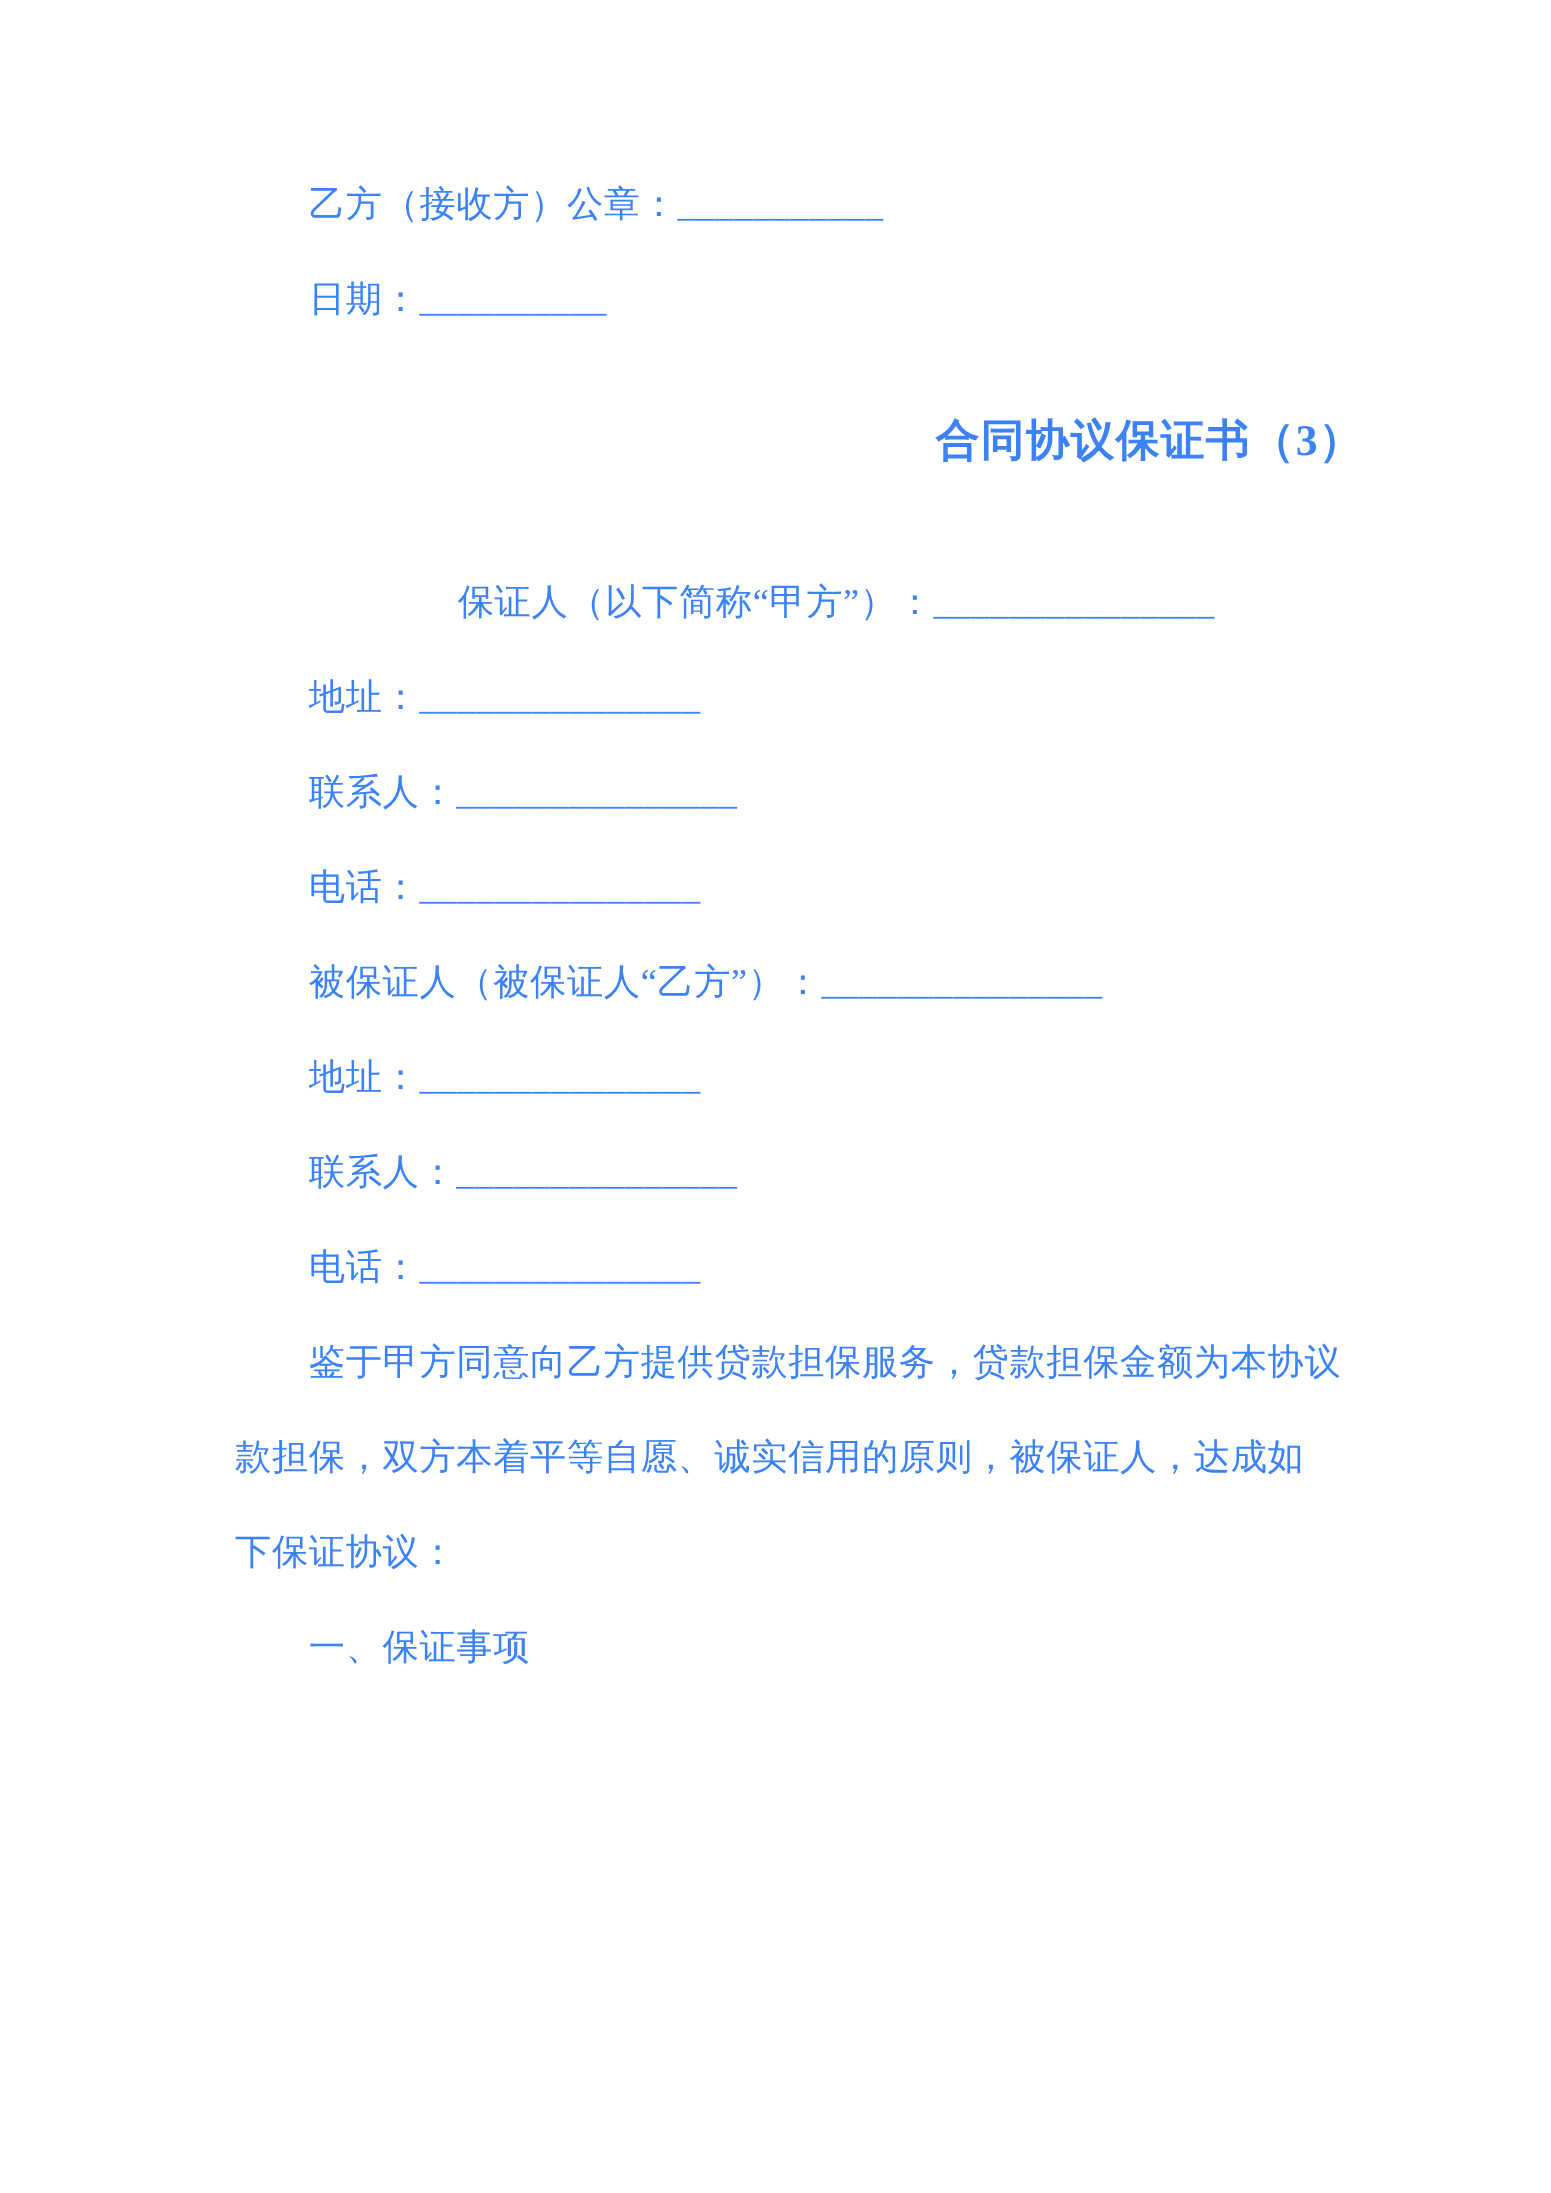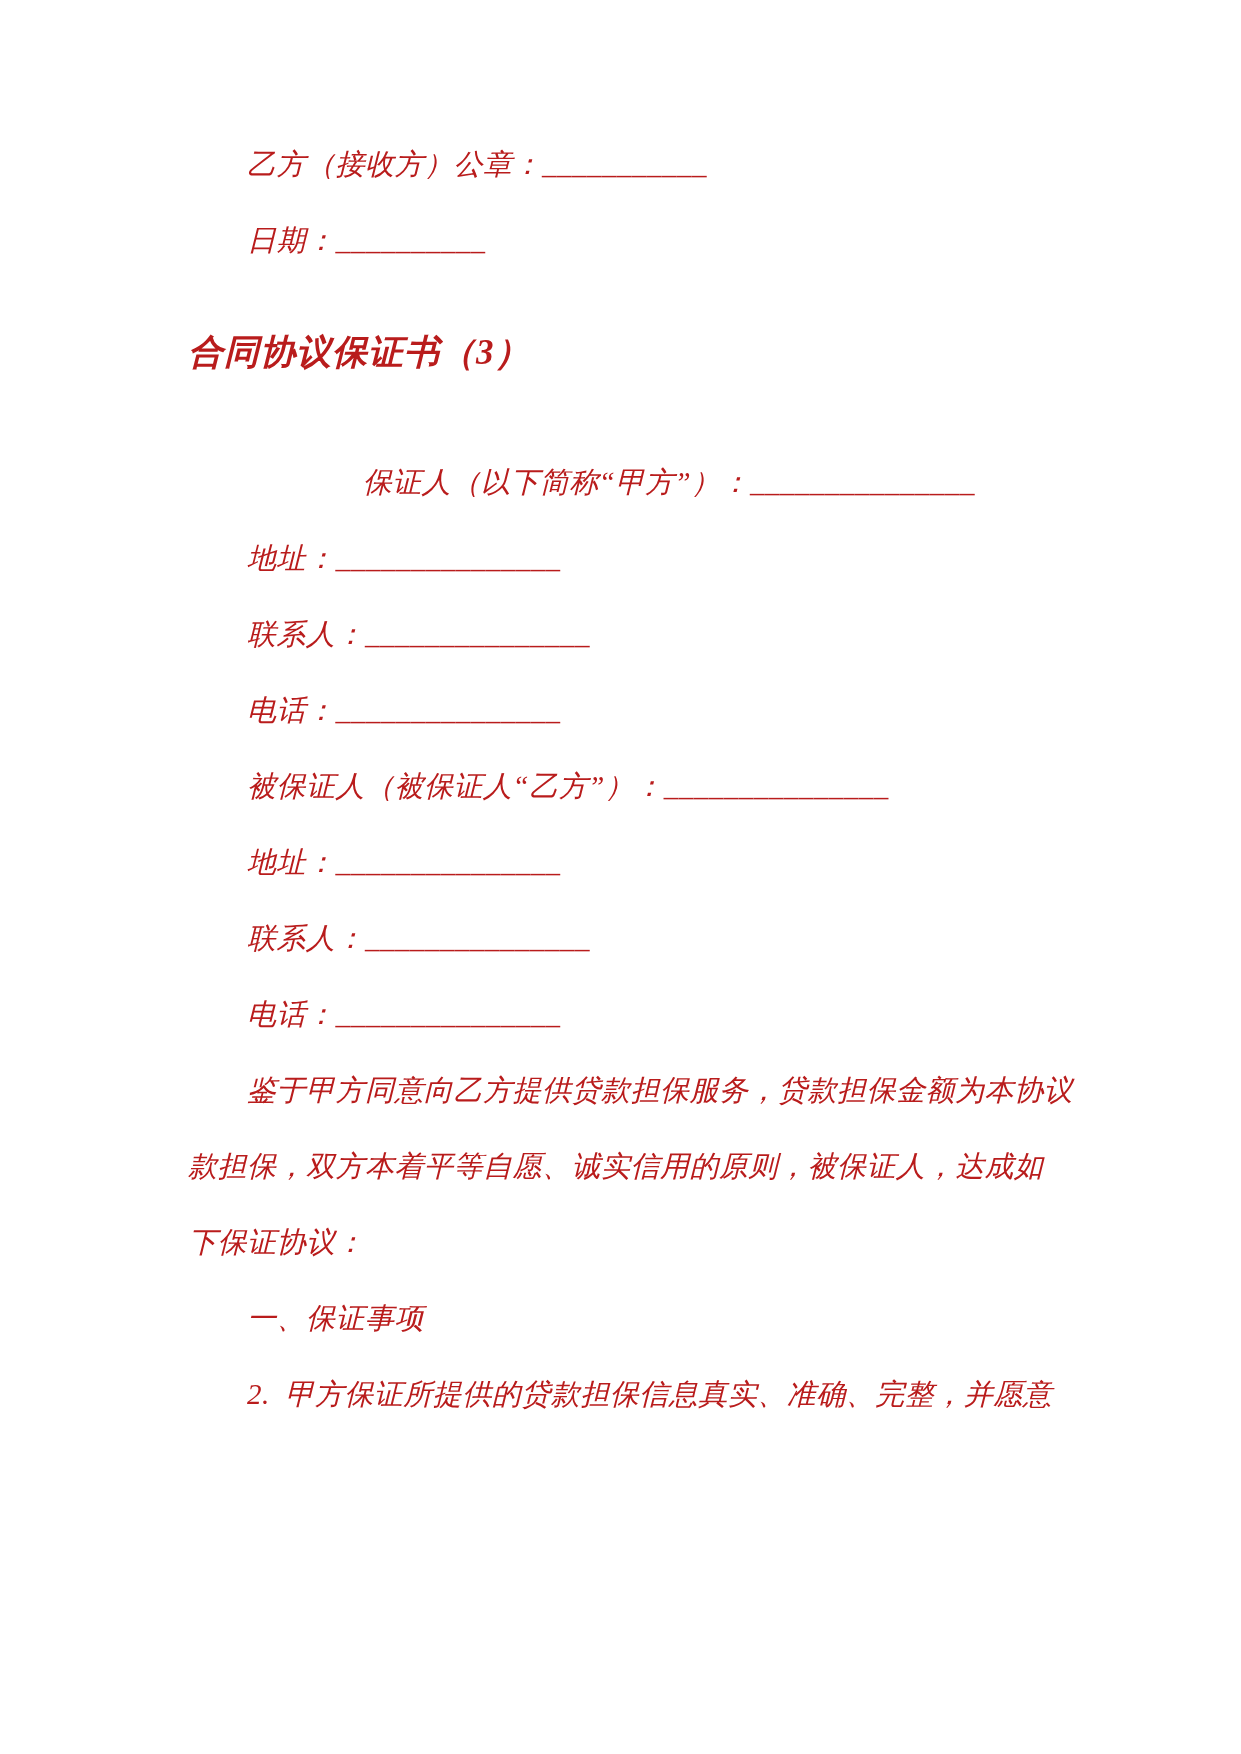--- a/index.html
+++ b/index.html
@@ -1,40 +1,39 @@
 <!DOCTYPE html>
 <html><head>
 <meta charset="utf-8">
 <style>
   html, body { margin: 0; padding: 0; background: #ffffff; }
   .page {
     position: relative;
     width: 1241px;
     height: 1754px;
     background: #ffffff;
-    color: #b91c1c;
+    color: #3b82f6;
     font-family: "Liberation Serif", "DejaVu Serif", serif;
     overflow: hidden;
-    font-style: italic;
   }
   .content {
     padding: 126px 150px 0 188px;
     font-size: 29px;
   }
   .line {
     line-height: 76px;
     white-space: pre;
     letter-spacing: 0.5px;
   }
   .indent { text-indent: 59px; }
   .doc-title {
     margin-top: 37px;
     font-size: 35px;
     font-weight: bold;
-    text-align: left;
+    text-align: right;
     line-height: 76px;
     letter-spacing: 1px;
   }
   .first-after-title { margin-top: 53px; text-align: center; }
 </style>
 </head>
 <body>
 
 <div class="page">
   <div class="content">
@@ -64,16 +63,15 @@
     <div class="line indent">鉴于甲方同意向乙方提供贷款担保服务，贷款担保金额为本协议</div>
 
     <div class="line">款担保，双方本着平等自愿、诚实信用的原则，被保证人，达成如</div>
 
     <div class="line">下保证协议：</div>
 
     <div class="line indent">一、保证事项</div>
 
 
 
-    <div class="line indent">2.  甲方保证所提供的贷款担保信息真实、准确、完整，并愿意</div>
 
   </div>
 </div>
 
 </body></html>

